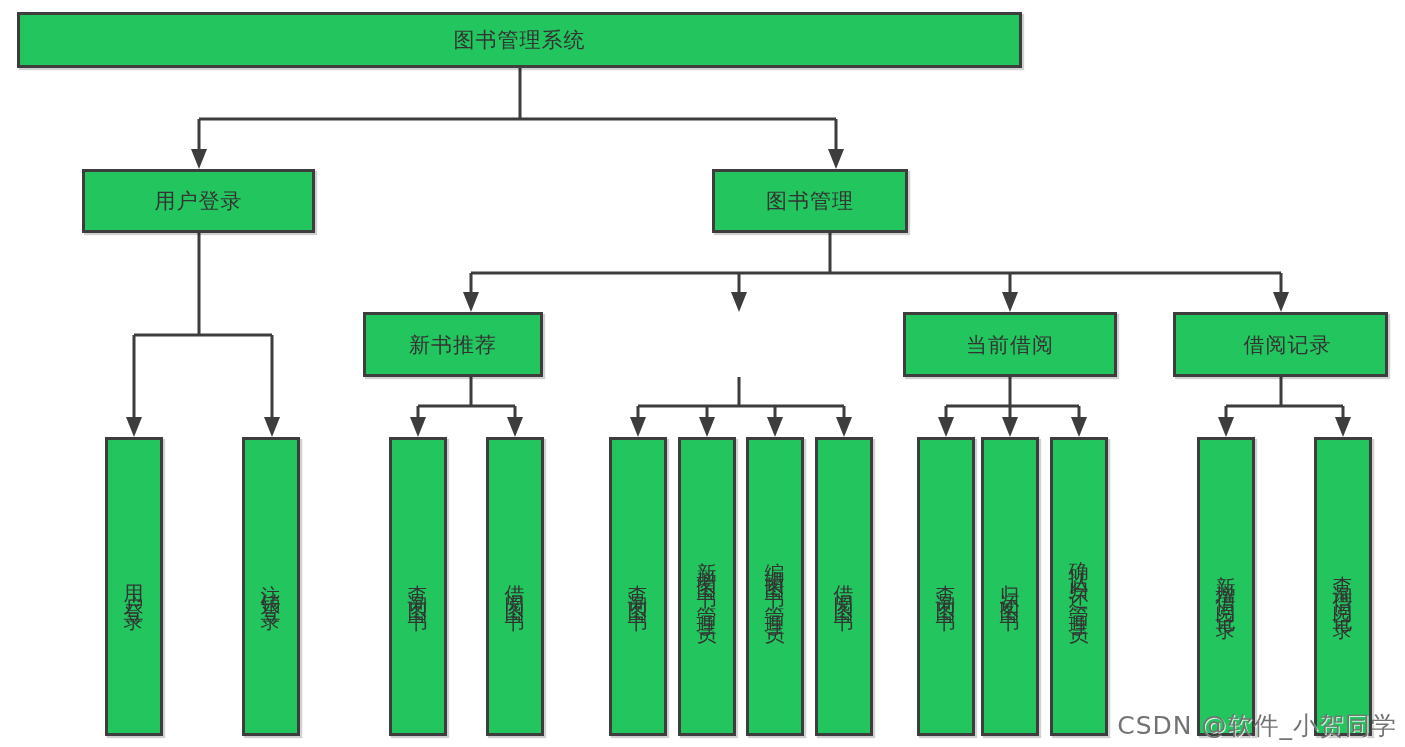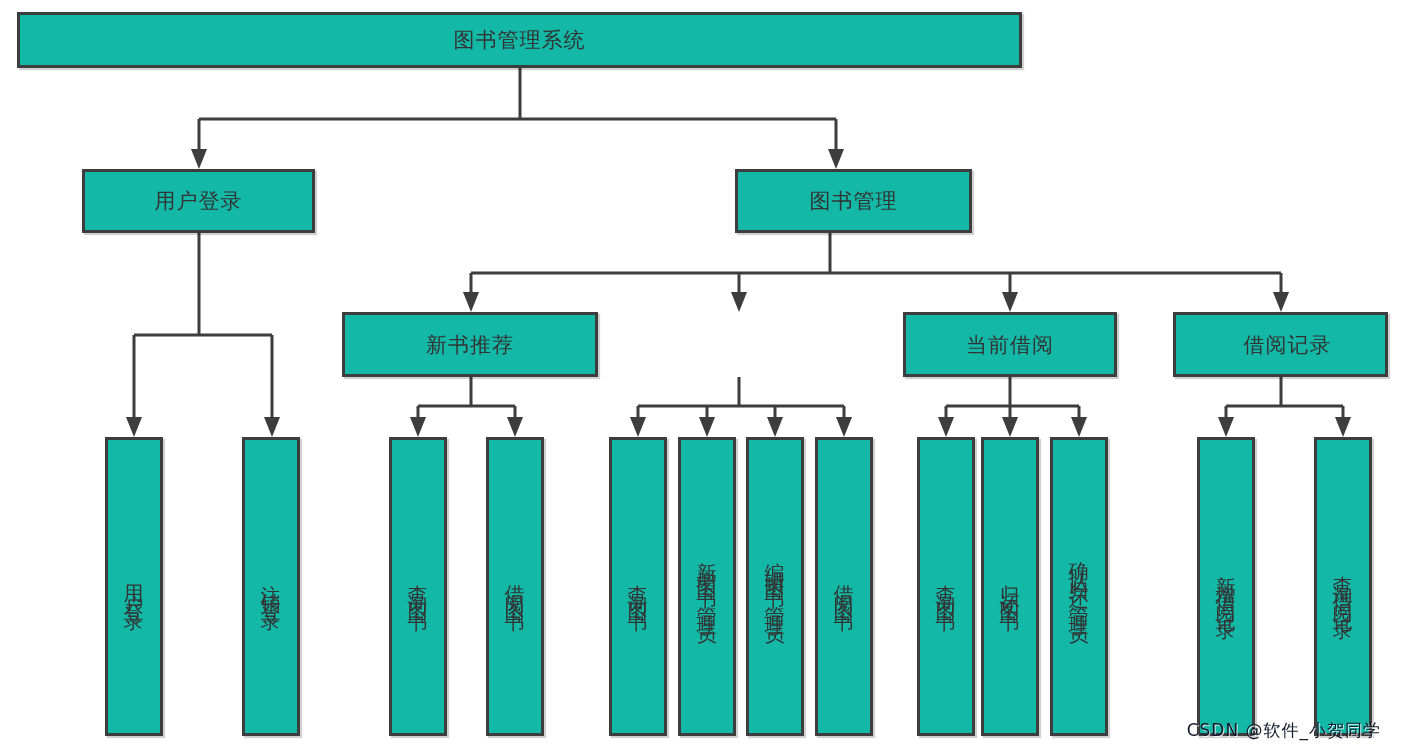--- a/index.html
+++ b/index.html
@@ -18,21 +18,21 @@
   }
   #wires {
     position: absolute;
     left: 0; top: 0;
     width: 1405px; height: 747px;
     z-index: 1;
   }
   .node {
     position: absolute;
     box-sizing: border-box;
-    background: #14b8a6;
+    background: #22c55e;
     border: 3px solid #3d3d3d;
     box-shadow: 2px 2px 1px rgba(0,0,0,0.18);
     display: flex;
     align-items: center;
     justify-content: center;
     z-index: 2;
   }
   .hlabel {
     font-size: 21px;
     letter-spacing: 1px;
@@ -47,24 +47,24 @@
     writing-mode: vertical-rl;
     text-orientation: mixed;
     font-size: 20px;
     letter-spacing: 9px;
     color: #333333;
     line-height: 1;
     white-space: nowrap;
   }
   .watermark {
     position: absolute;
-    right: 24px;
+    right: 8px;
     bottom: 5px;
-    font-size: 17px;
-    color: #0f172a;
+    font-size: 25px;
+    color: #737373;
     letter-spacing: 1px;
     z-index: 3;
     text-shadow: 1px 1px 0 rgba(255,255,255,0.8);
     white-space: nowrap;
   }
 </style>
 </head>
 <body>
 
 <div id="stage">
@@ -109,25 +109,25 @@
     </g>
   </svg>
 
   <div class="node root-box">
     <span class="hlabel">图书管理系统</span>
   </div>
 
   <div class="node l2-box" style="left:82px;width:233px;">
     <span class="hlabel">用户登录</span>
   </div>
-  <div class="node l2-box" style="left:735px;width:237px;text-align:center;">
+  <div class="node l2-box" style="left:712px;width:196px;text-align:center;">
     <span class="hlabel">图书管理</span>
   </div>
 
-  <div class="node l3-box" style="left:342px;width:256px;justify-content:center;">
+  <div class="node l3-box" style="left:363px;width:180px;justify-content:center;">
     <span class="hlabel">新书推荐</span>
   </div>
   <div class="node l3-box" style="left:903px;width:214px;text-align:center;">
     <span class="hlabel">当前借阅</span>
   </div>
   <div class="node l3-box" style="left:1173px;width:215px;padding-left:14px;">
     <span class="hlabel">借阅记录</span>
   </div>
 
   <div class="node leaf-box" style="left:105px;">

